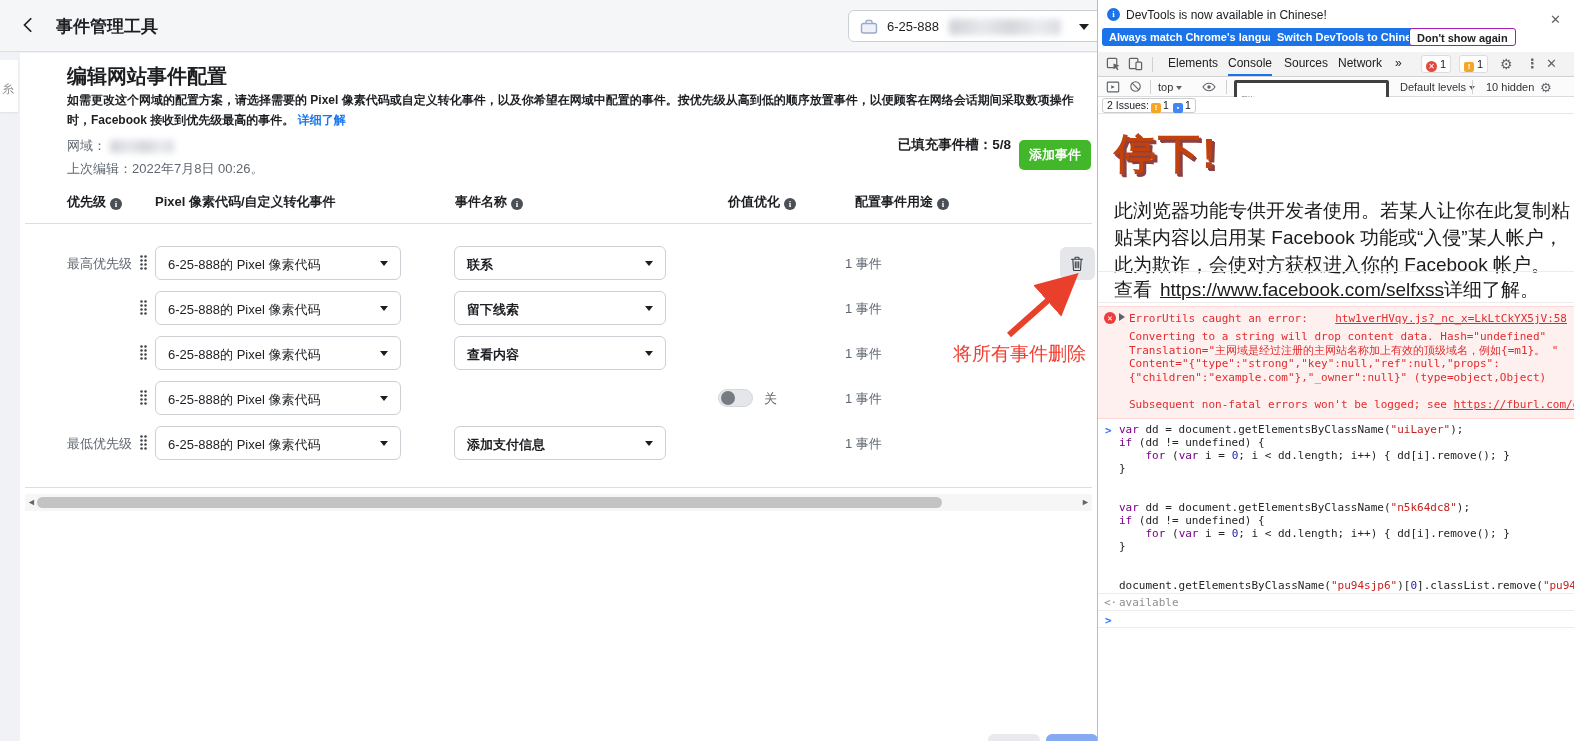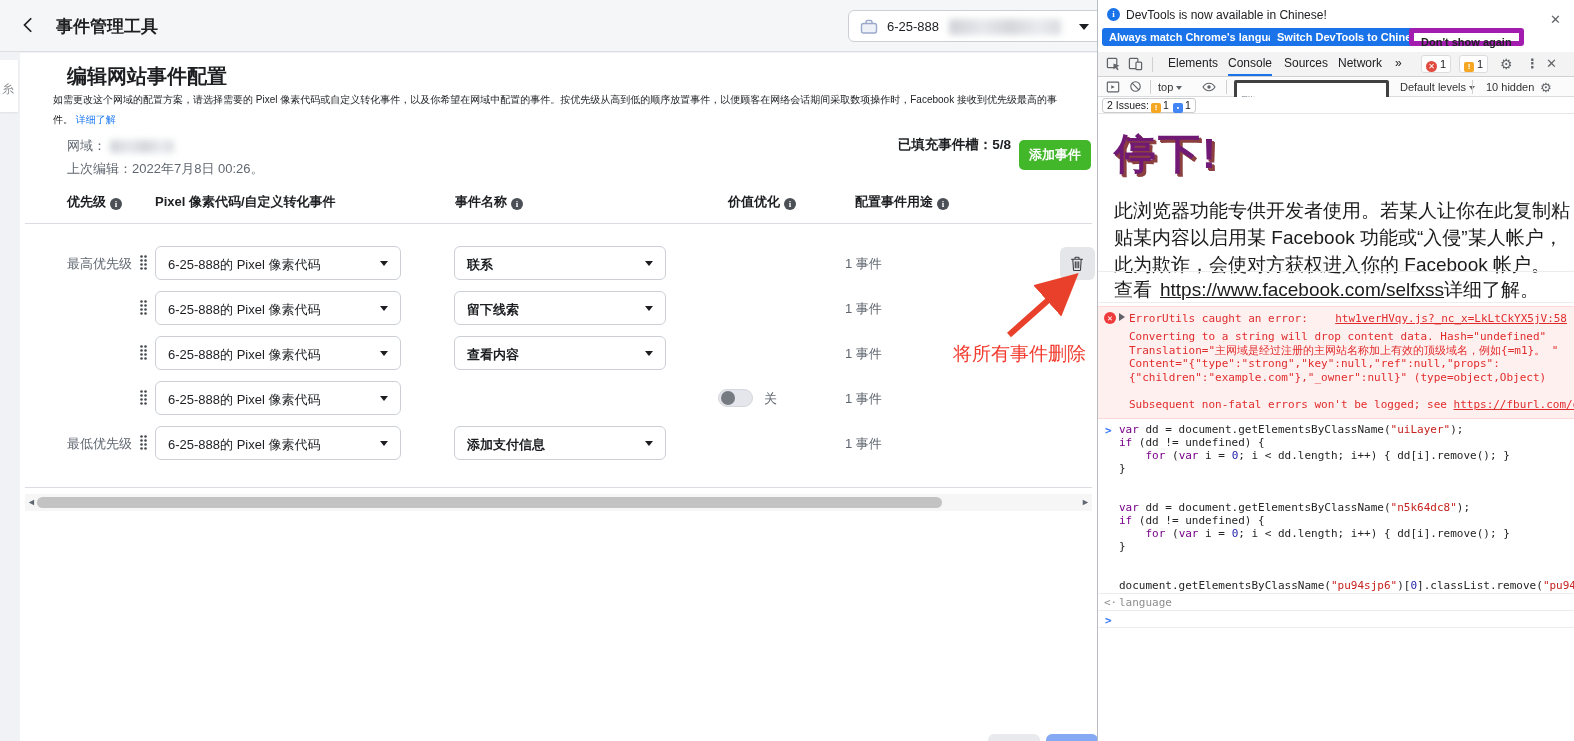--- a/index.html
+++ b/index.html
@@ -17,21 +17,21 @@
   #accountpill .acct { position:absolute; left:38px; top:8px; font-size:13px; }
   .blur-blob { background:linear-gradient(90deg,#cfd1d6,#e6e8ec 30%,#d4d6da 55%,#e9ebef 80%,#d9dbdf); filter:blur(3px); border-radius:3px; }
   #acct-blob { left:100px; top:8px; width:112px; height:16px; }
   .sel-caret { width:0; height:0; border-left:5px solid transparent; border-right:5px solid transparent; border-top:6px solid #1c1e21; }
   #accountpill .sel-caret { position:absolute; right:12px; top:13px; }
   #left-notch { left:0; top:60px; width:18px; height:52px; background:#fff; overflow:hidden; box-shadow:0 1px 2px rgba(0,0,0,.08); }
   #left-notch span { position:absolute; left:2px; top:21px; font-size:12px; color:#8a8d91; }
 
   #card { position:absolute; left:20px; top:53px; width:1077px; height:688px; background:#fff; }
   #pgtitle { left:47px; top:10px; font-size:20px; font-weight:bold; }
-  #pgdesc { left:33px; top:37px; width:1010px; font-size:10px; line-height:20px; color:#1c1e21; }
+  #pgdesc { left:47px; top:37px; width:1010px; font-size:12px; line-height:20px; color:#1c1e21;font-weight:bold; }
   a.fblink { color:#1877f2; text-decoration:none; cursor:pointer; }
   #domainrow { left:47px; top:84px; font-size:13px; color:#606770; }
   #domain-blob { display:inline-block; width:64px; height:13px; vertical-align:middle; margin-left:4px; }
   #lastedit { left:47px; top:107px; font-size:13px; color:#606770; }
   #slots { right:86px; top:83px; font-size:13.5px; font-weight:bold; }
   #addbtn { right:6px; top:87px; width:72px; height:30px; background:#42b72a; color:#fff; font-size:13px; font-weight:bold; border:none; border-radius:5px; text-align:center; line-height:30px; cursor:pointer; }
 
   .th { top:140px; font-size:13px; font-weight:bold; }
   .info { display:inline-block; width:12px; height:12px; border-radius:50%; background:#4b4f56; color:#fff; font-size:9px; font-weight:bold; text-align:center; line-height:12px; vertical-align:-1px; margin-left:4px; font-family:"Liberation Serif",serif; }
   .hdiv { left:5px; width:1067px; height:0; border-top:1px solid #dadde1; }
@@ -65,21 +65,21 @@
 
   
   #devtools { position:absolute; left:1097px; top:0; width:477px; height:741px; background:#fff; border-left:1px solid #b8bcc0; font-size:12px; color:#202124; }
   #notif { position:absolute; left:0; top:0; width:100%; height:52px; background:#fff; }
   #notif .iicon { position:absolute; left:9px; top:8px; width:13px; height:13px; border-radius:50%; background:#1a73e8; color:#fff; font-size:9px; font-weight:bold; text-align:center; line-height:13px; font-family:"Liberation Serif",serif; }
   #notif .ntext { position:absolute; left:28px; top:8px; font-size:12px; }
   #notif .nclose { position:absolute; left:452px; top:12px; color:#5f6368; font-size:13px; cursor:pointer; }
   .nbtn { position:absolute; top:28px; height:18px; font-size:11px; font-weight:bold; border-radius:3px; text-align:center; line-height:18px; cursor:pointer; white-space:nowrap; padding:0 7px; }
   .nbtn.blue { background:#1a73e8; color:#fff; border:none; }
   #nbtn1 { left:4px; } #nbtn2 { left:172px; }
-  #nbtn3 { left:311px; background:#fff; color:#202124; border:5px solid #a21caf; }
+  #nbtn3 { left:311px; background:#fff; color:#202124; border:1px solid #a21caf; }
 
   #tabbar { position:absolute; left:0; top:52px; width:100%; height:25px; background:#f3f3f3; border-bottom:1px solid #d0d0d0; }
   #tabbar .vsep { position:absolute; top:5px; width:1px; height:15px; background:#d0d0d0; }
   .dticon { position:absolute; top:4px; cursor:pointer; }
   .tab { position:absolute; top:4px; font-size:12px; color:#202124; cursor:pointer; padding-bottom:4px; }
   .tab.active { border-bottom:2px solid #1a73e8; }
   .chip { position:absolute; top:3px; height:18px; border:1px solid #dadce0; border-radius:3px; background:#fff; font-size:11px; line-height:16px; padding:0 4px; cursor:pointer; }
   .err-dot { display:inline-block; width:11px; height:11px; border-radius:50%; background:#e04a3f; color:#fff; font-size:8px; line-height:11px; text-align:center; vertical-align:-1px; margin-right:3px; }
   .warn-sq { display:inline-block; width:10px; height:10px; border-radius:2px; background:#f5a623; color:#fff; font-size:8px; font-weight:bold; line-height:10px; text-align:center; vertical-align:-1px; margin-right:3px; }
   .gear { color:#5f6368; font-size:14px; cursor:pointer; }
@@ -93,21 +93,21 @@
   #filter-input::placeholder { color:#9aa0a6; }
   .tcaret { display:inline-block; width:0; height:0; border-left:3px solid transparent; border-right:3px solid transparent; border-top:4px solid #5f6368; margin-left:3px; vertical-align:1px; }
   .muted { color:#9aa0a6; }
 
   #issuesbar { position:absolute; left:0; top:97px; width:100%; height:17px; border-bottom:1px solid #e6e6e6; background:#fff; }
   #issueschip { position:absolute; left:4px; top:1px; height:15px; border:1px solid #ccc; border-radius:3px; background:#fff; font-size:10.5px; line-height:13px; padding:0 4px; cursor:pointer; white-space:nowrap; }
   .msg-sq { display:inline-block; width:10px; height:10px; border-radius:2px; background:#4285f4; color:#fff; font-size:7px; font-weight:bold; line-height:10px; text-align:center; vertical-align:-1px; margin:0 2px 0 4px; }
   #issueschip .warn-sq { margin:0 2px 0 2px; }
 
   #consolearea { position:absolute; left:0; top:114px; width:100%; height:627px; background:#fff; overflow:hidden; }
-  #stopbanner { left:16px; top:12px; font-size:42px; font-weight:800; color:#701a75; letter-spacing:2px; text-shadow:2px 2px 0 #8c4040, 3px 3px 0 #8c4040; }
+  #stopbanner { left:16px; top:12px; font-size:42px; font-weight:800; color:#c2410c; letter-spacing:2px; text-shadow:2px 2px 0 #8c4040, 3px 3px 0 #8c4040; }
   #warnpara { left:16px; top:83px; width:462px; font-size:19px; line-height:27px; color:#1b1b1b; }
   .cdiv { left:0; width:477px; border-top:1px solid #ececec; }
   #linkline { left:16px; top:163px; font-size:19px; color:#1b1b1b; }
   #linkline .ulink { text-decoration:underline; cursor:pointer;margin-left:8px; }
 
   .mono { font-family:"DejaVu Sans Mono","Liberation Mono",monospace; }
   #errorblock { left:0; top:192px; width:477px; height:113px; background:#fff0f0; border-top:1px solid #ffd7d7; border-bottom:1px solid #ffd7d7; }
   #errorblock .erricon { position:absolute; left:6px; top:5px; width:12px; height:12px; border-radius:50%; background:#ee3b3b; color:#fff; font-size:9px; line-height:12px; text-align:center; }
   #errorblock .disc { position:absolute; left:21px; top:6px; width:0; height:0; border-top:4px solid transparent; border-bottom:4px solid transparent; border-left:6px solid #5f6368; cursor:pointer; }
   #err-title { position:absolute; left:31px; top:5px; font-size:11px; color:#e02c2c; }
@@ -419,20 +419,20 @@
 <span class="kw">if</span> (dd != undefined) {
     <span class="kw">for</span> (<span class="kw">var</span> i = <span class="num">0</span>; i &lt; dd.length; i++) { dd[i].remove(); }
 }
 
 
 document.getElementsByClassName(<span class="str">"pu94sjp6"</span>)[<span class="num">0</span>].classList.remove(<span class="str">"pu94sjp6"</span>);</pre>
     </div>
 
     <div id="resultrow" class="abs mono">
       <span class="ret">&lt;·</span>
-      <span class="val">language</span>
+      <span class="val">available</span>
     </div>
 
     <div id="promptrow" class="abs mono">
       <span class="prompt-sym">&gt;</span>
     </div>
   </div>
 </div>
 
 </body></html>

